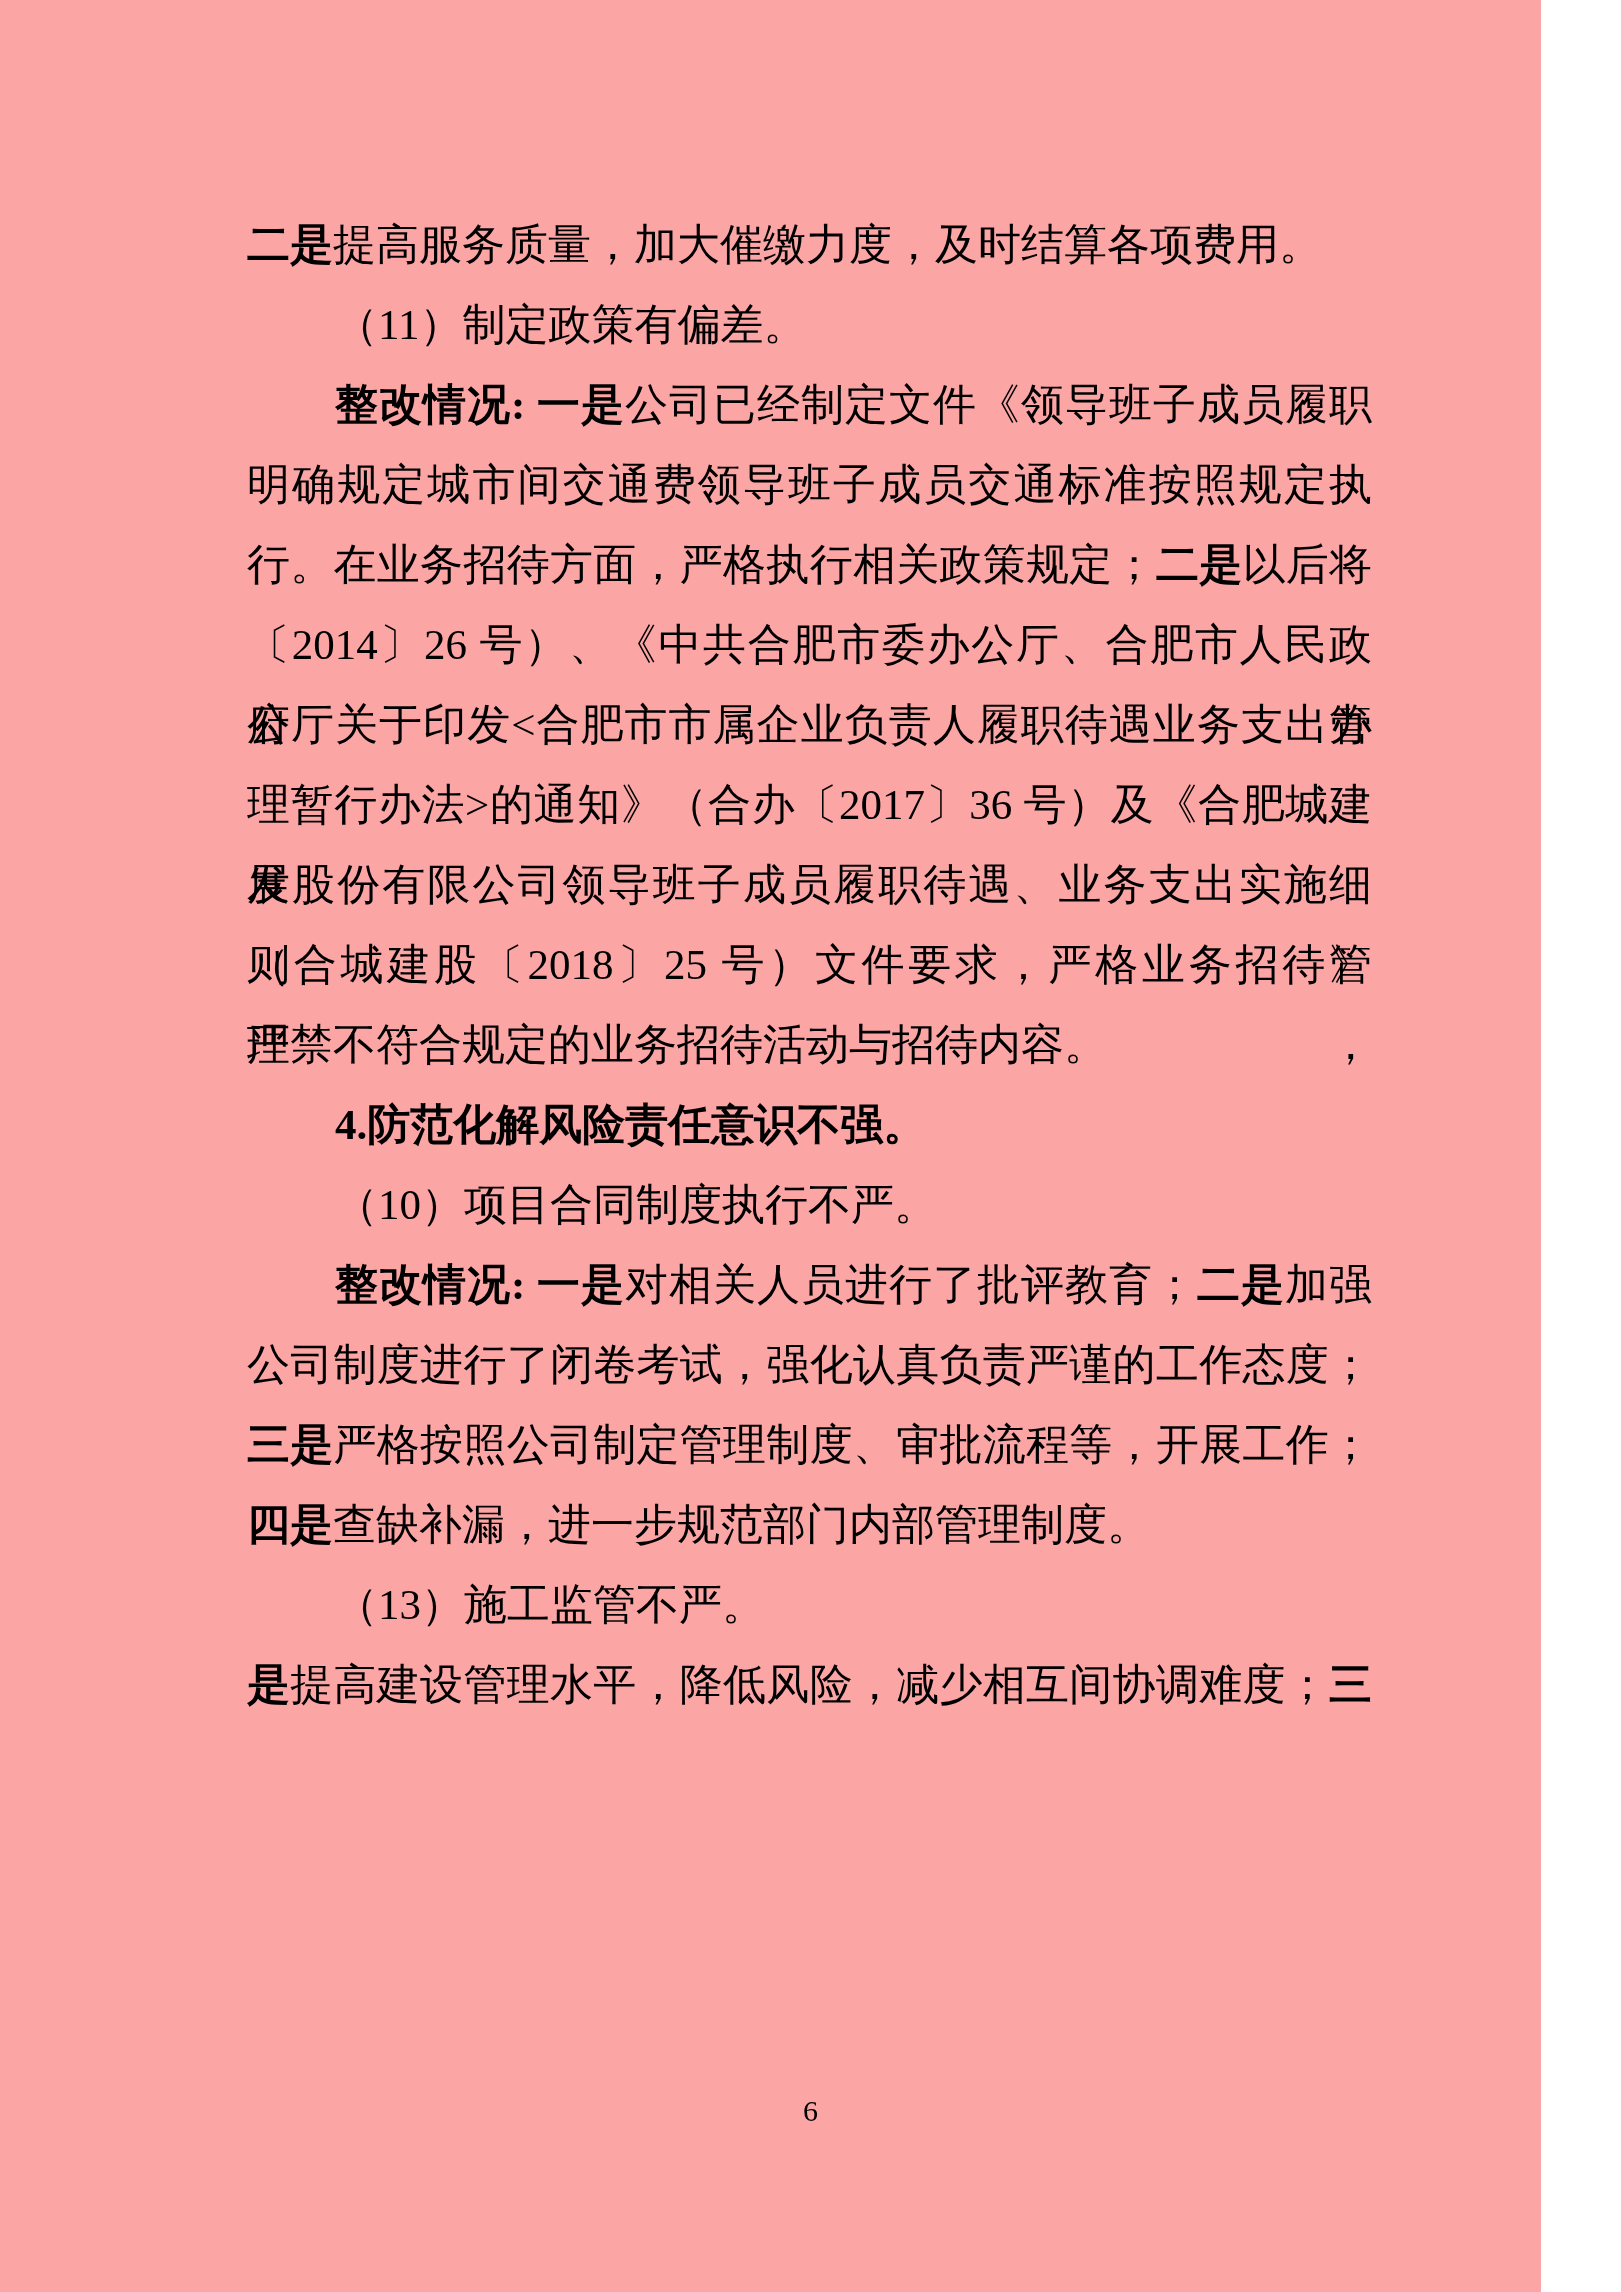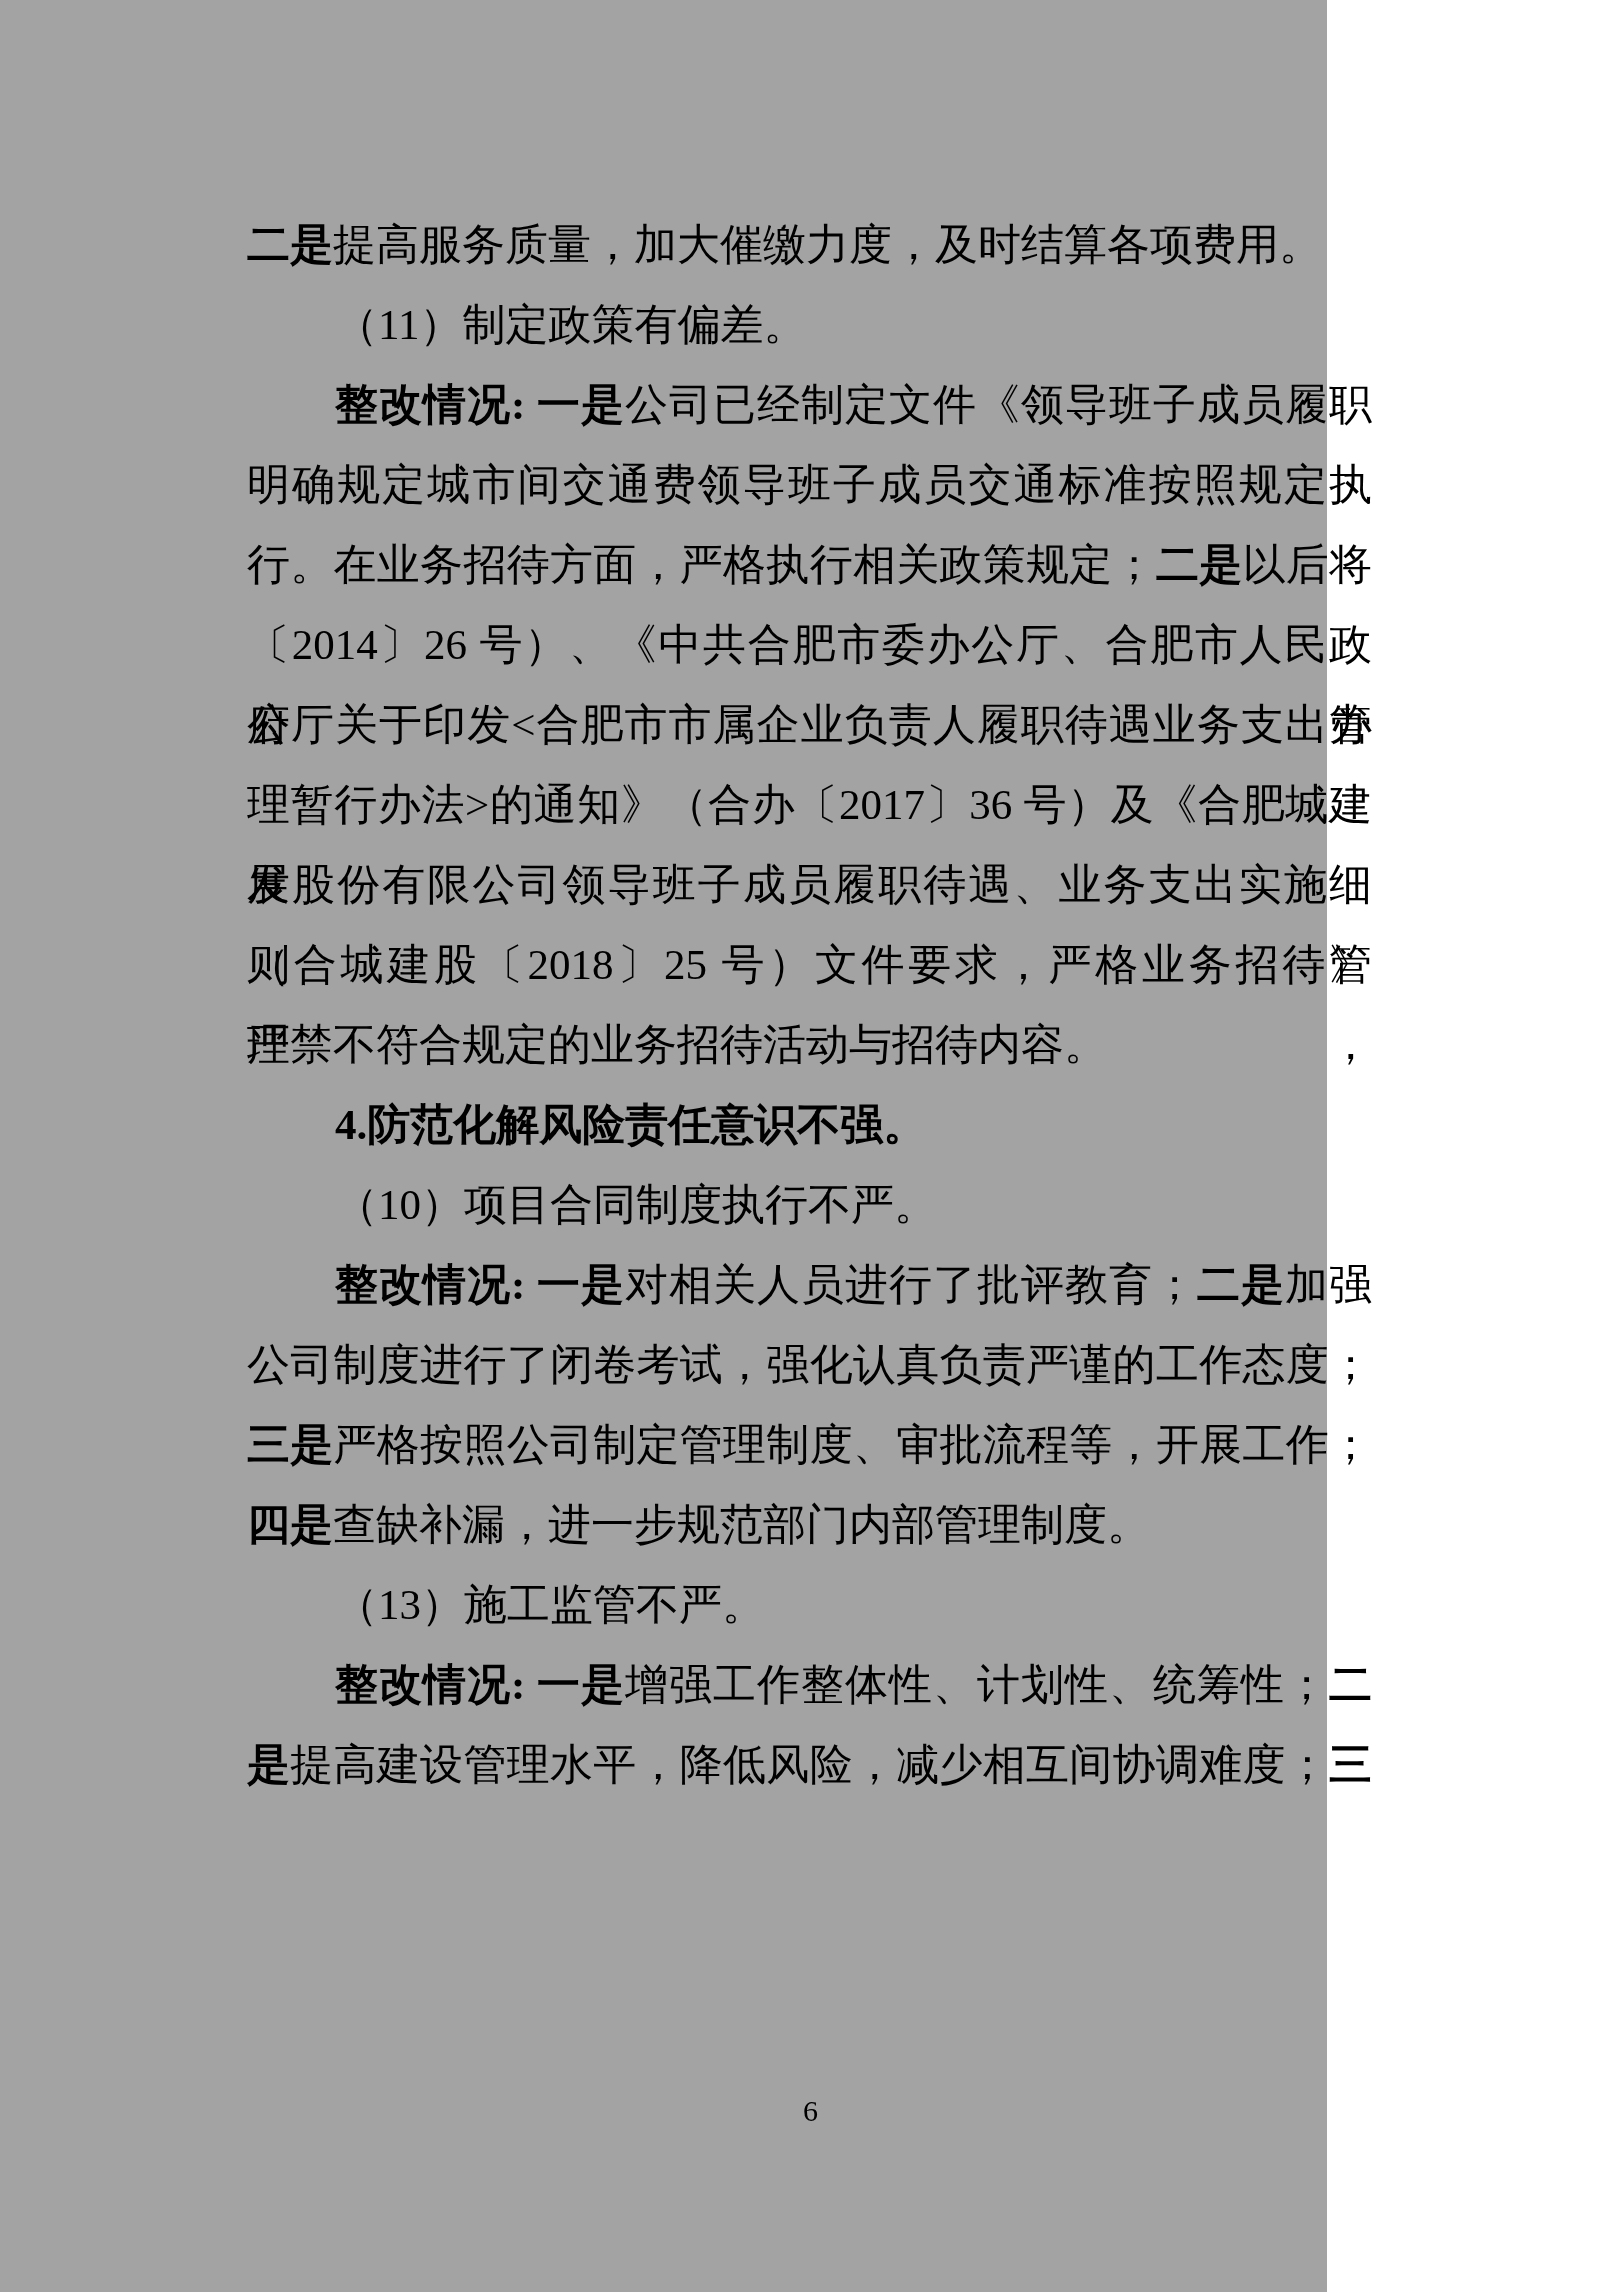--- a/index.html
+++ b/index.html
@@ -11,23 +11,23 @@
     width: 1621px;
     height: 2293px;
     position: relative;
     overflow: hidden;
     font-family: "Liberation Serif", "DejaVu Serif", serif;
     color: #000000;
   }
   .page {
     position: absolute;
     left: 0; top: 0;
-    width: 1327px;
+    width: 1541px;
     height: 2293px;
-    background: #a3a3a3;
+    background: #fca5a5;
   }
   .doc-body {
     position: absolute;
     left: 247px;
     top: 205px;
     width: 1125px;
   }
   .line {
     font-size: 43px;
     line-height: 80px;
@@ -74,18 +74,17 @@
       <div class="line fill"><span class="seg">展股份有限公司领导班子成员履职待遇、业务支出实施细则》</span></div>
       <div class="line fill"><span class="seg">（合城建股〔2018〕25 号）文件要求，严格业务招待管理，</span></div>
       <div class="line"><span class="seg">严禁不符合规定的业务招待活动与招待内容。</span></div>
       <div class="line indent"><span class="seg bold">4.防范化解风险责任意识不强。</span></div>
       <div class="line indent"><span class="seg">（10）项目合同制度执行不严。</span></div>
       <div class="line fill indent"><span class="seg bold">整改情况: 一是</span><span class="seg">对相关人员进行了批评教育；</span><span class="seg bold">二是</span><span class="seg">加强</span></div>
       <div class="line fill"><span class="seg">公司制度进行了闭卷考试，强化认真负责严谨的工作态度；</span></div>
       <div class="line fill"><span class="seg bold">三是</span><span class="seg">严格按照公司制定管理制度、审批流程等，开展工作；</span></div>
       <div class="line"><span class="seg bold">四是</span><span class="seg">查缺补漏，进一步规范部门内部管理制度。</span></div>
       <div class="line indent"><span class="seg">（13）施工监管不严。</span></div>
-      <div class="line fill indent"><span class="seg bold">整改情况: 一是</span><span class="seg">增强工作整体性、计划性、统筹性；</span><span class="seg bold">二</span></div>
       <div class="line fill"><span class="seg bold">是</span><span class="seg">提高建设管理水平，降低风险，减少相互间协调难度；</span><span class="seg bold">三</span></div>
     </div>
   <div class="page-footer">6</div>
 </div>
 
 
 </body></html>

